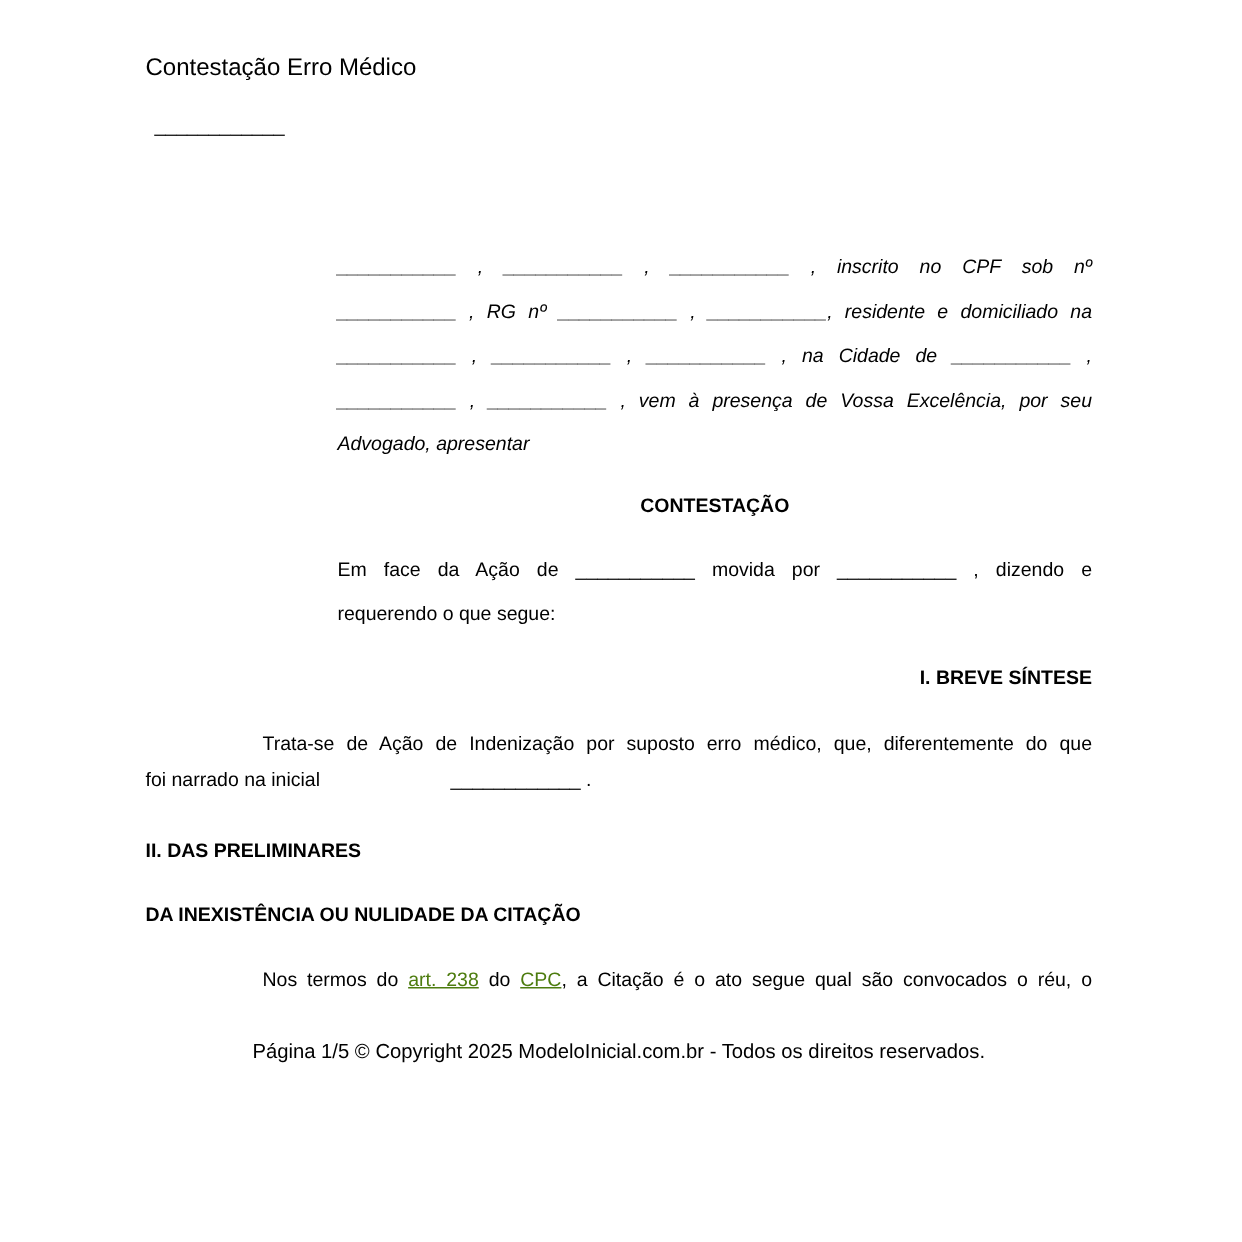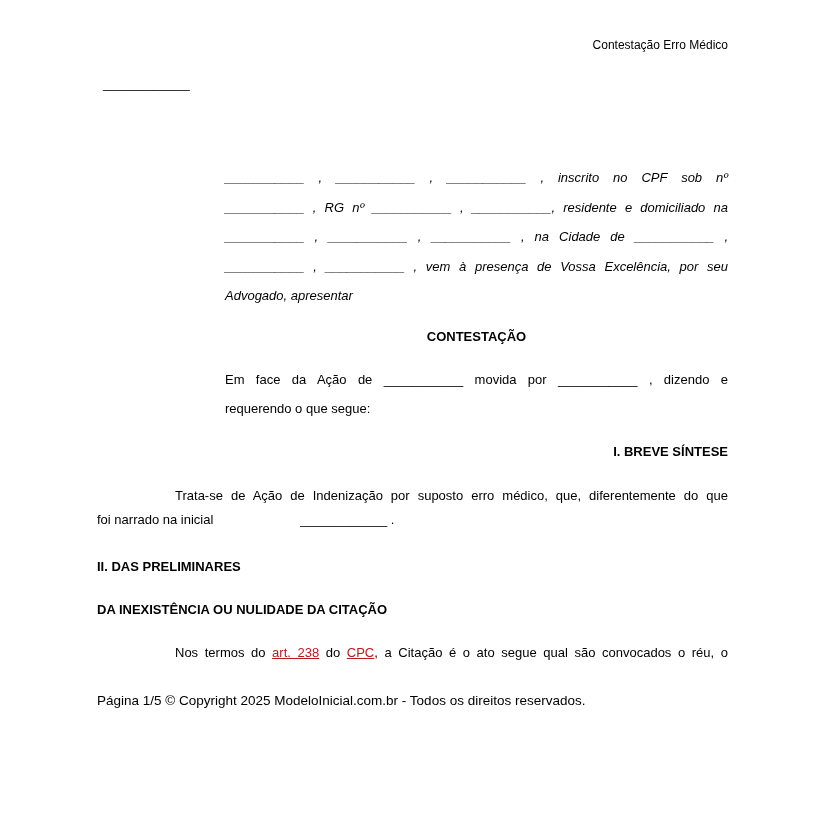--- a/index.html
+++ b/index.html
@@ -15,23 +15,23 @@
     color: #000000;
     font-family: "Liberation Sans", "DejaVu Sans", sans-serif;
     font-size: 13px;
     overflow: hidden;
     box-sizing: border-box;
   }
   .content {
     padding: 37px 100px 0 97px;
   }
   .doc-title {
-    font-size: 12px;
+    font-size: 16px;
     line-height: 17px;
-    text-align: right;
+    text-align: left;
   }
   .addressee {
     margin-top: 17px;
     line-height: 26px;
   }
   .just {
     text-align: justify;
     text-align-last: justify;
     -moz-text-align-last: justify;
   }
@@ -83,29 +83,29 @@
     line-height: 24px;
   }
   .first-indent {
     text-indent: 78px;
   }
   .gap-spacer {
     display: inline-block;
     width: 87px;
   }
   .doc-link {
-    color: #b91c1c;
+    color: #4d7c0f;
     text-decoration: underline;
     cursor: pointer;
   }
   .page-footer {
     margin-top: 27px;
     font-size: 13.5px;
     line-height: 17px;
-    text-align: left;
+    text-align: center;
   }
 </style>
 </head>
 <body>
 
 <div class="page">
   <div class="content">
 
     <div class="doc-title">Contestação Erro Médico</div>
 

